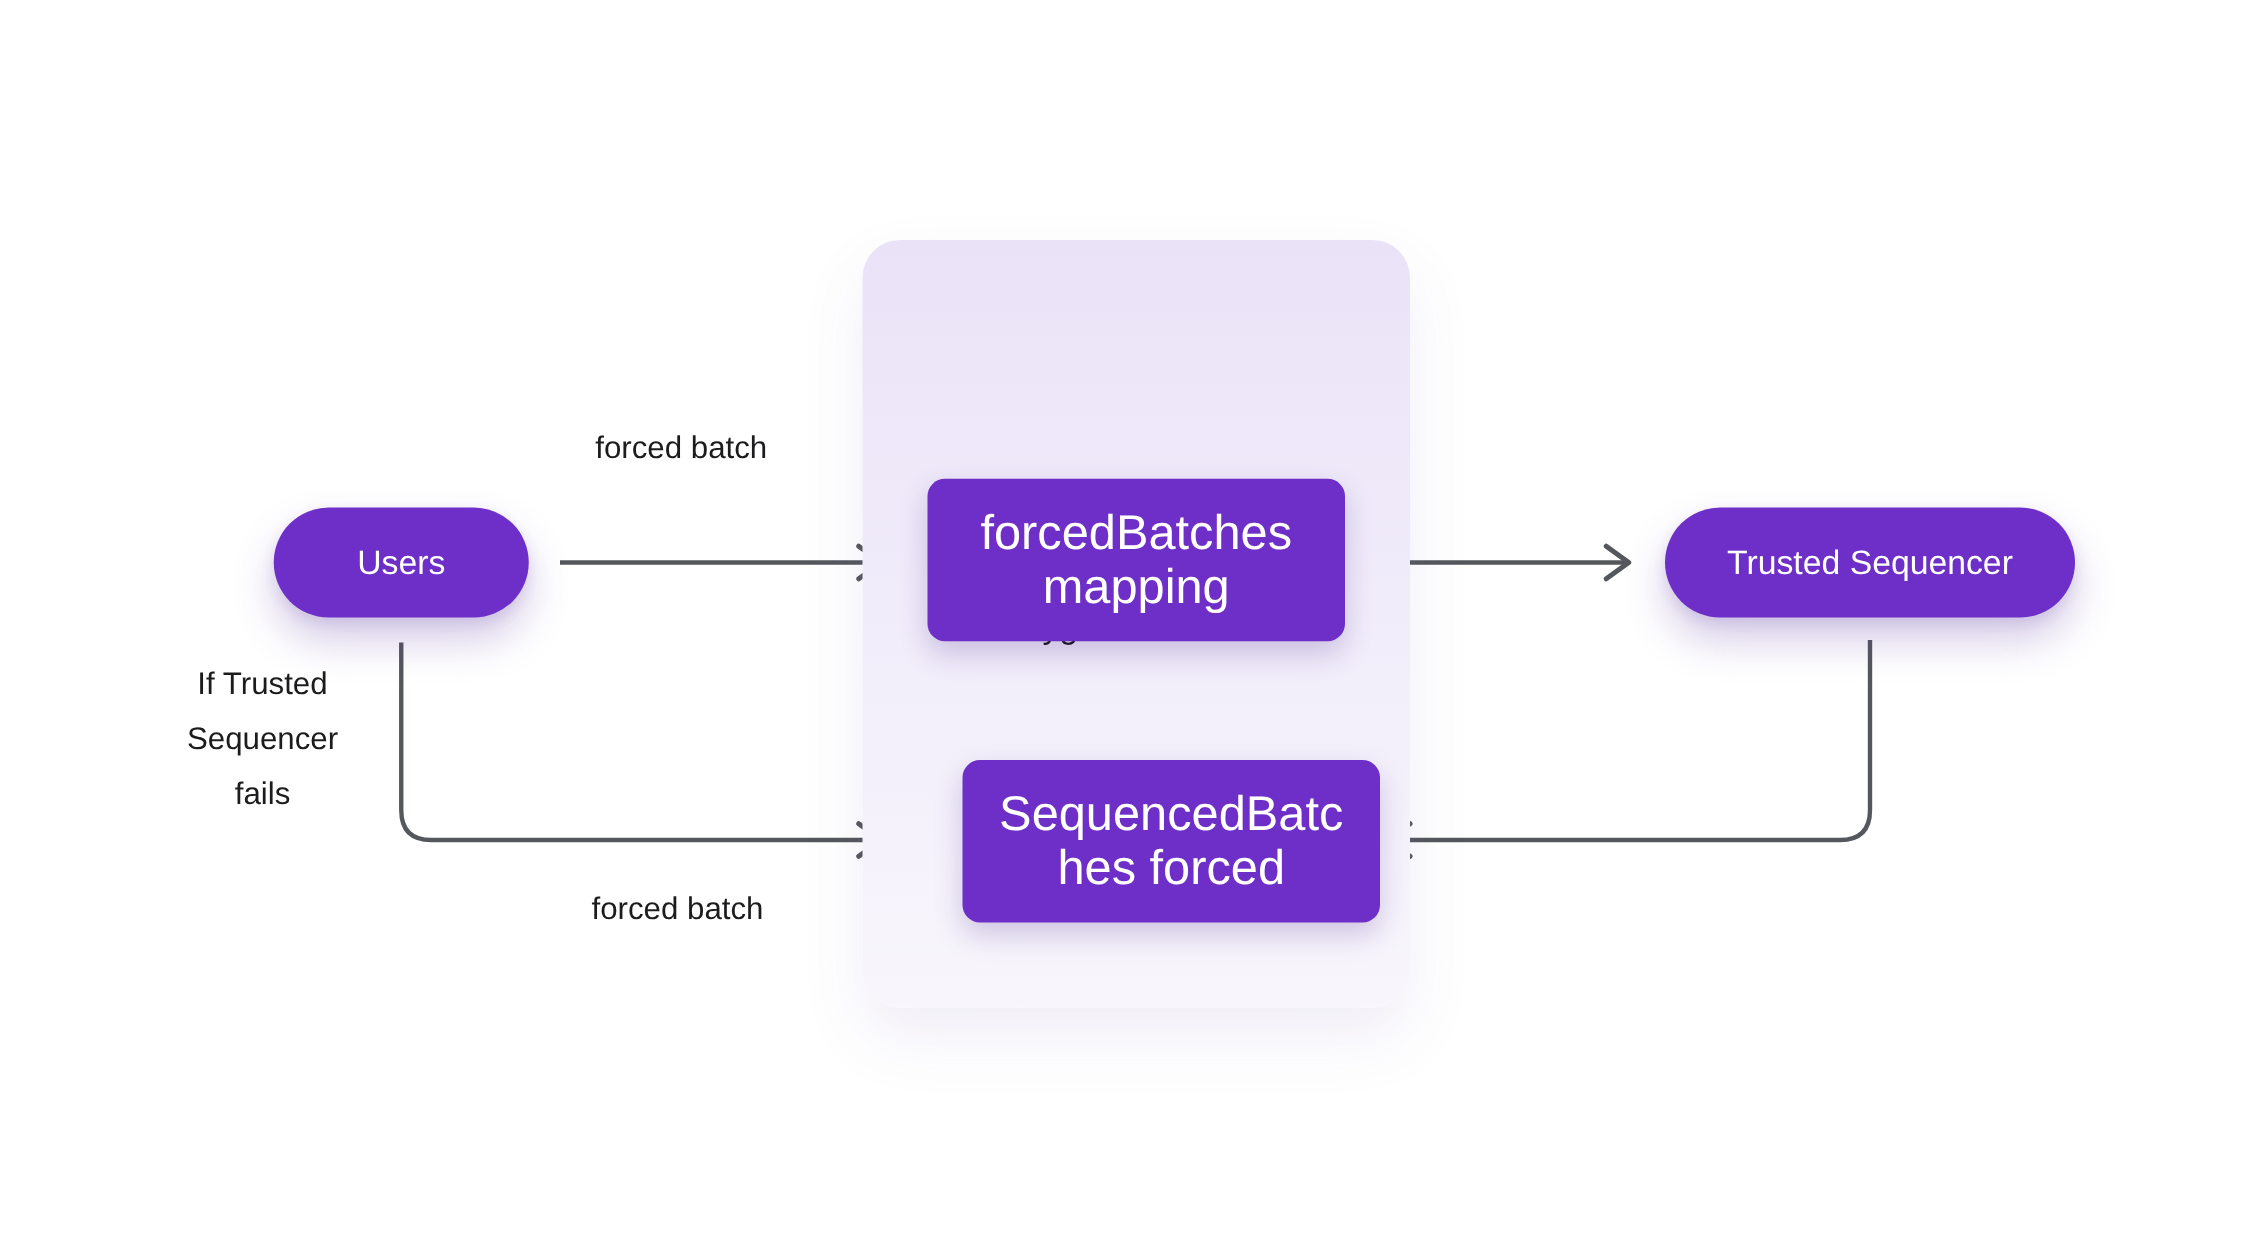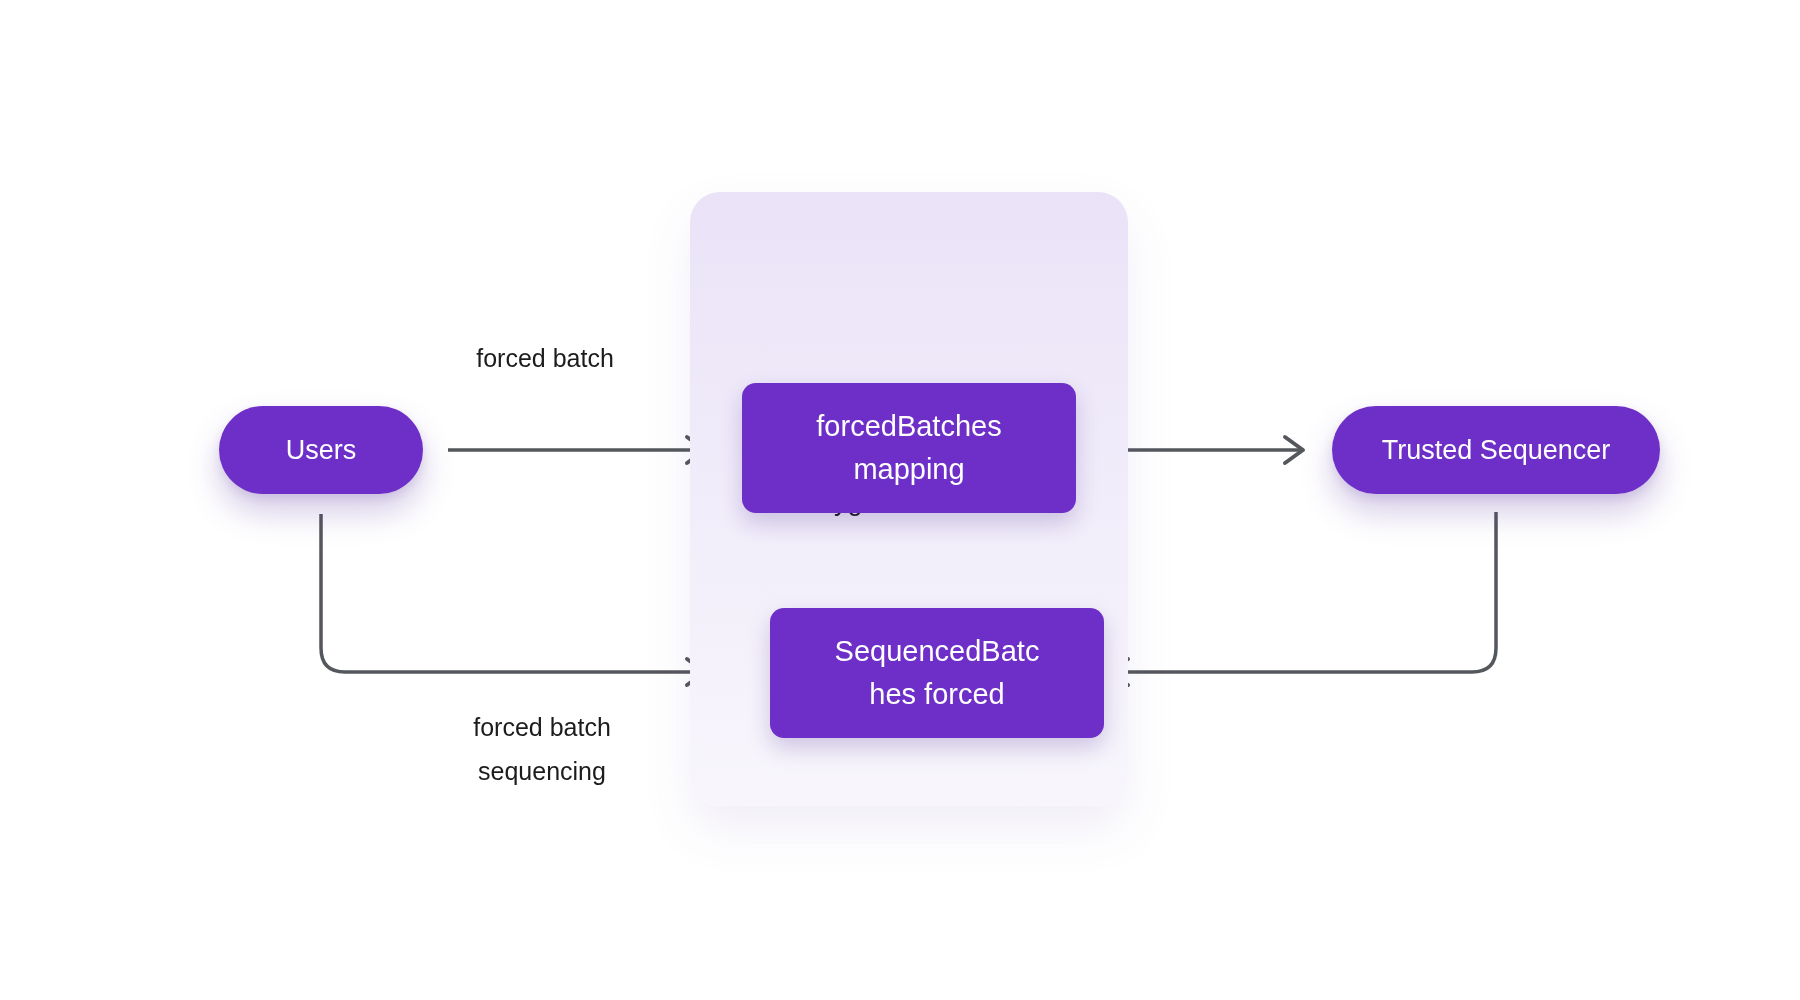--- a/index.html
+++ b/index.html
@@ -38,21 +38,21 @@
   }
   .l1-subtitle{
     position:absolute;left:0;top:294px;width:100%;
     text-align:center;font-size:27px;color:var(--title-text);
   }
   .node-box{
     position:absolute;left:52px;width:334px;height:130px;
     border-radius:14px;background:var(--node-purple);
     box-shadow:0 10px 22px rgba(70,30,140,0.22);
     display:flex;flex-direction:column;align-items:center;justify-content:center;
-    color:var(--node-text);font-size:29px;line-height:43px;text-align:center;
+    color:var(--node-text);font-size:39px;line-height:43px;text-align:center;
   }
   .node-box.forced{top:191px;}
   .node-box.sequenced{top:416px;margin-left:28px;}
   .node-box span{display:block;}
 
   .pill{
     position:absolute;height:88px;border-radius:44px;background:var(--node-purple);
     box-shadow:0 18px 32px rgba(88,48,160,0.25),0 4px 10px rgba(88,48,160,0.12);
     display:flex;align-items:center;justify-content:center;
     color:var(--node-text);font-size:27px;white-space:nowrap;
@@ -110,17 +110,21 @@
   <div class="pill users">
     <span>Users</span>
   </div>
 
   <div class="edge-label publication">
     <span>forced batch</span>
   </div>
 
   <div class="edge-label sequencing">
     <span>forced batch</span>
-    <span>sequencing</span>
   </div>
 
+  <div class="edge-label fallback">
+    <span>If Trusted</span>
+    <span>Sequencer</span>
+    <span>fails</span>
+  </div>
 
 </div>
 
 </body></html>

